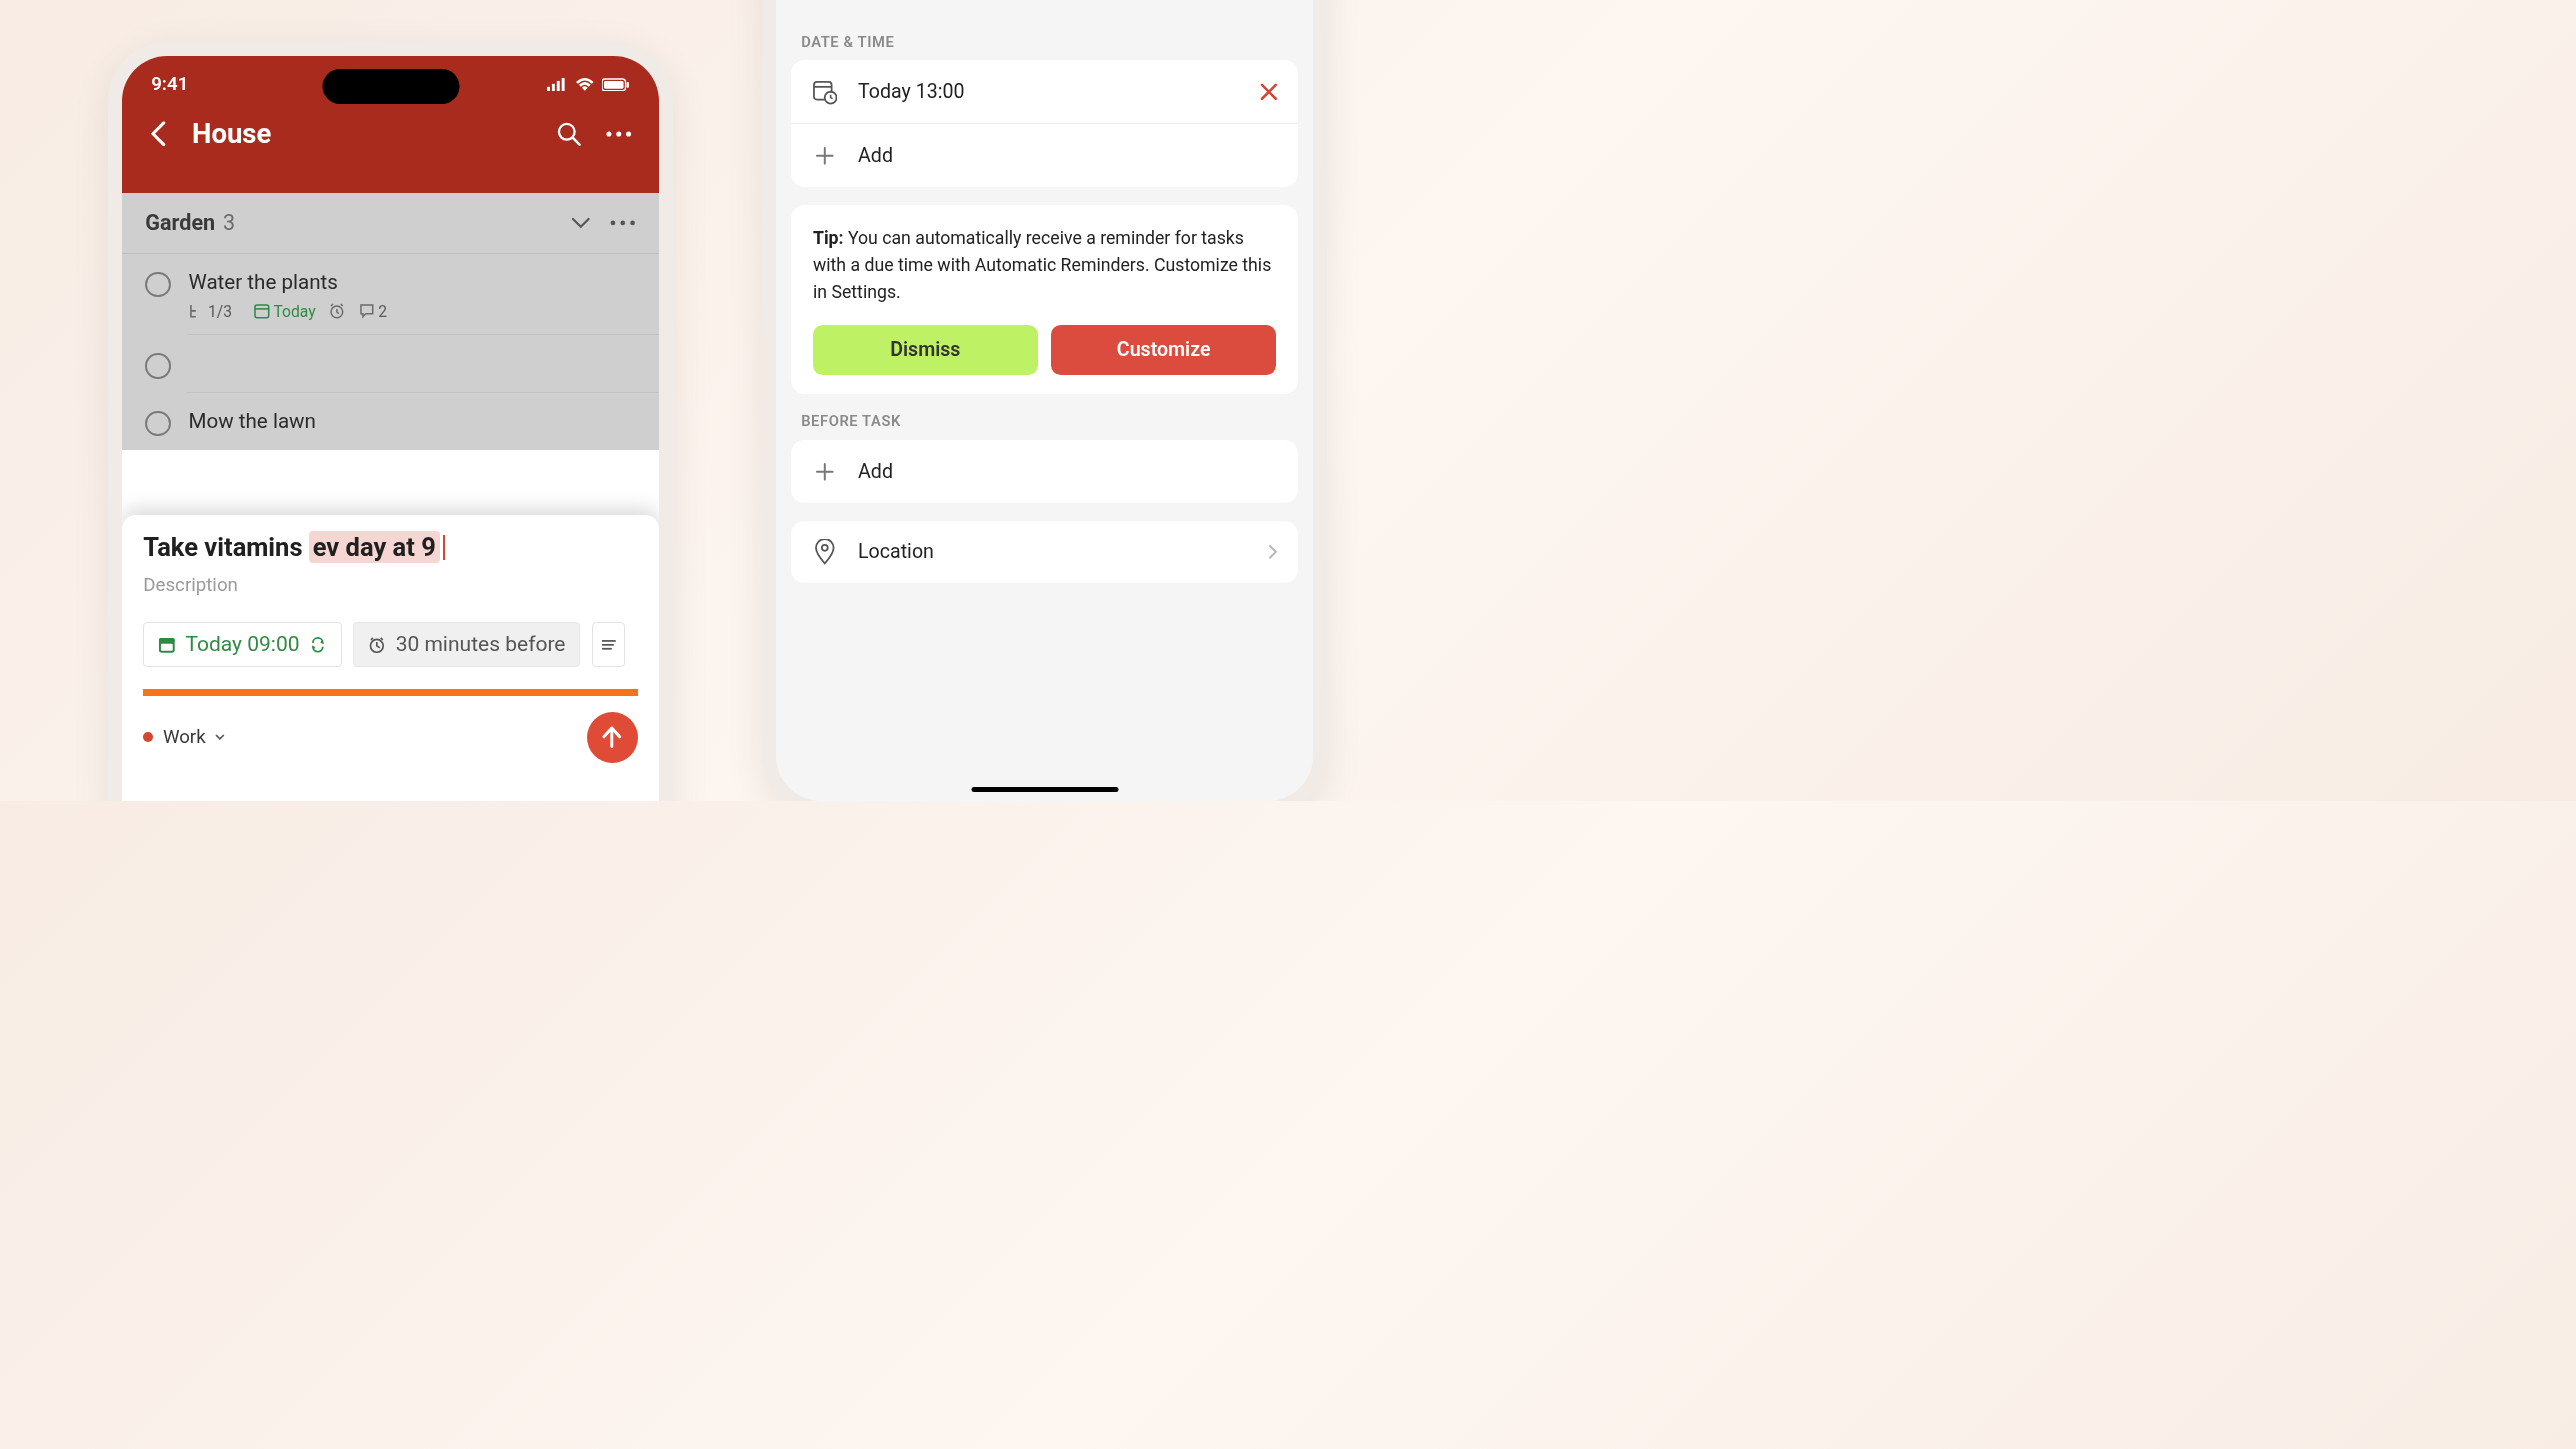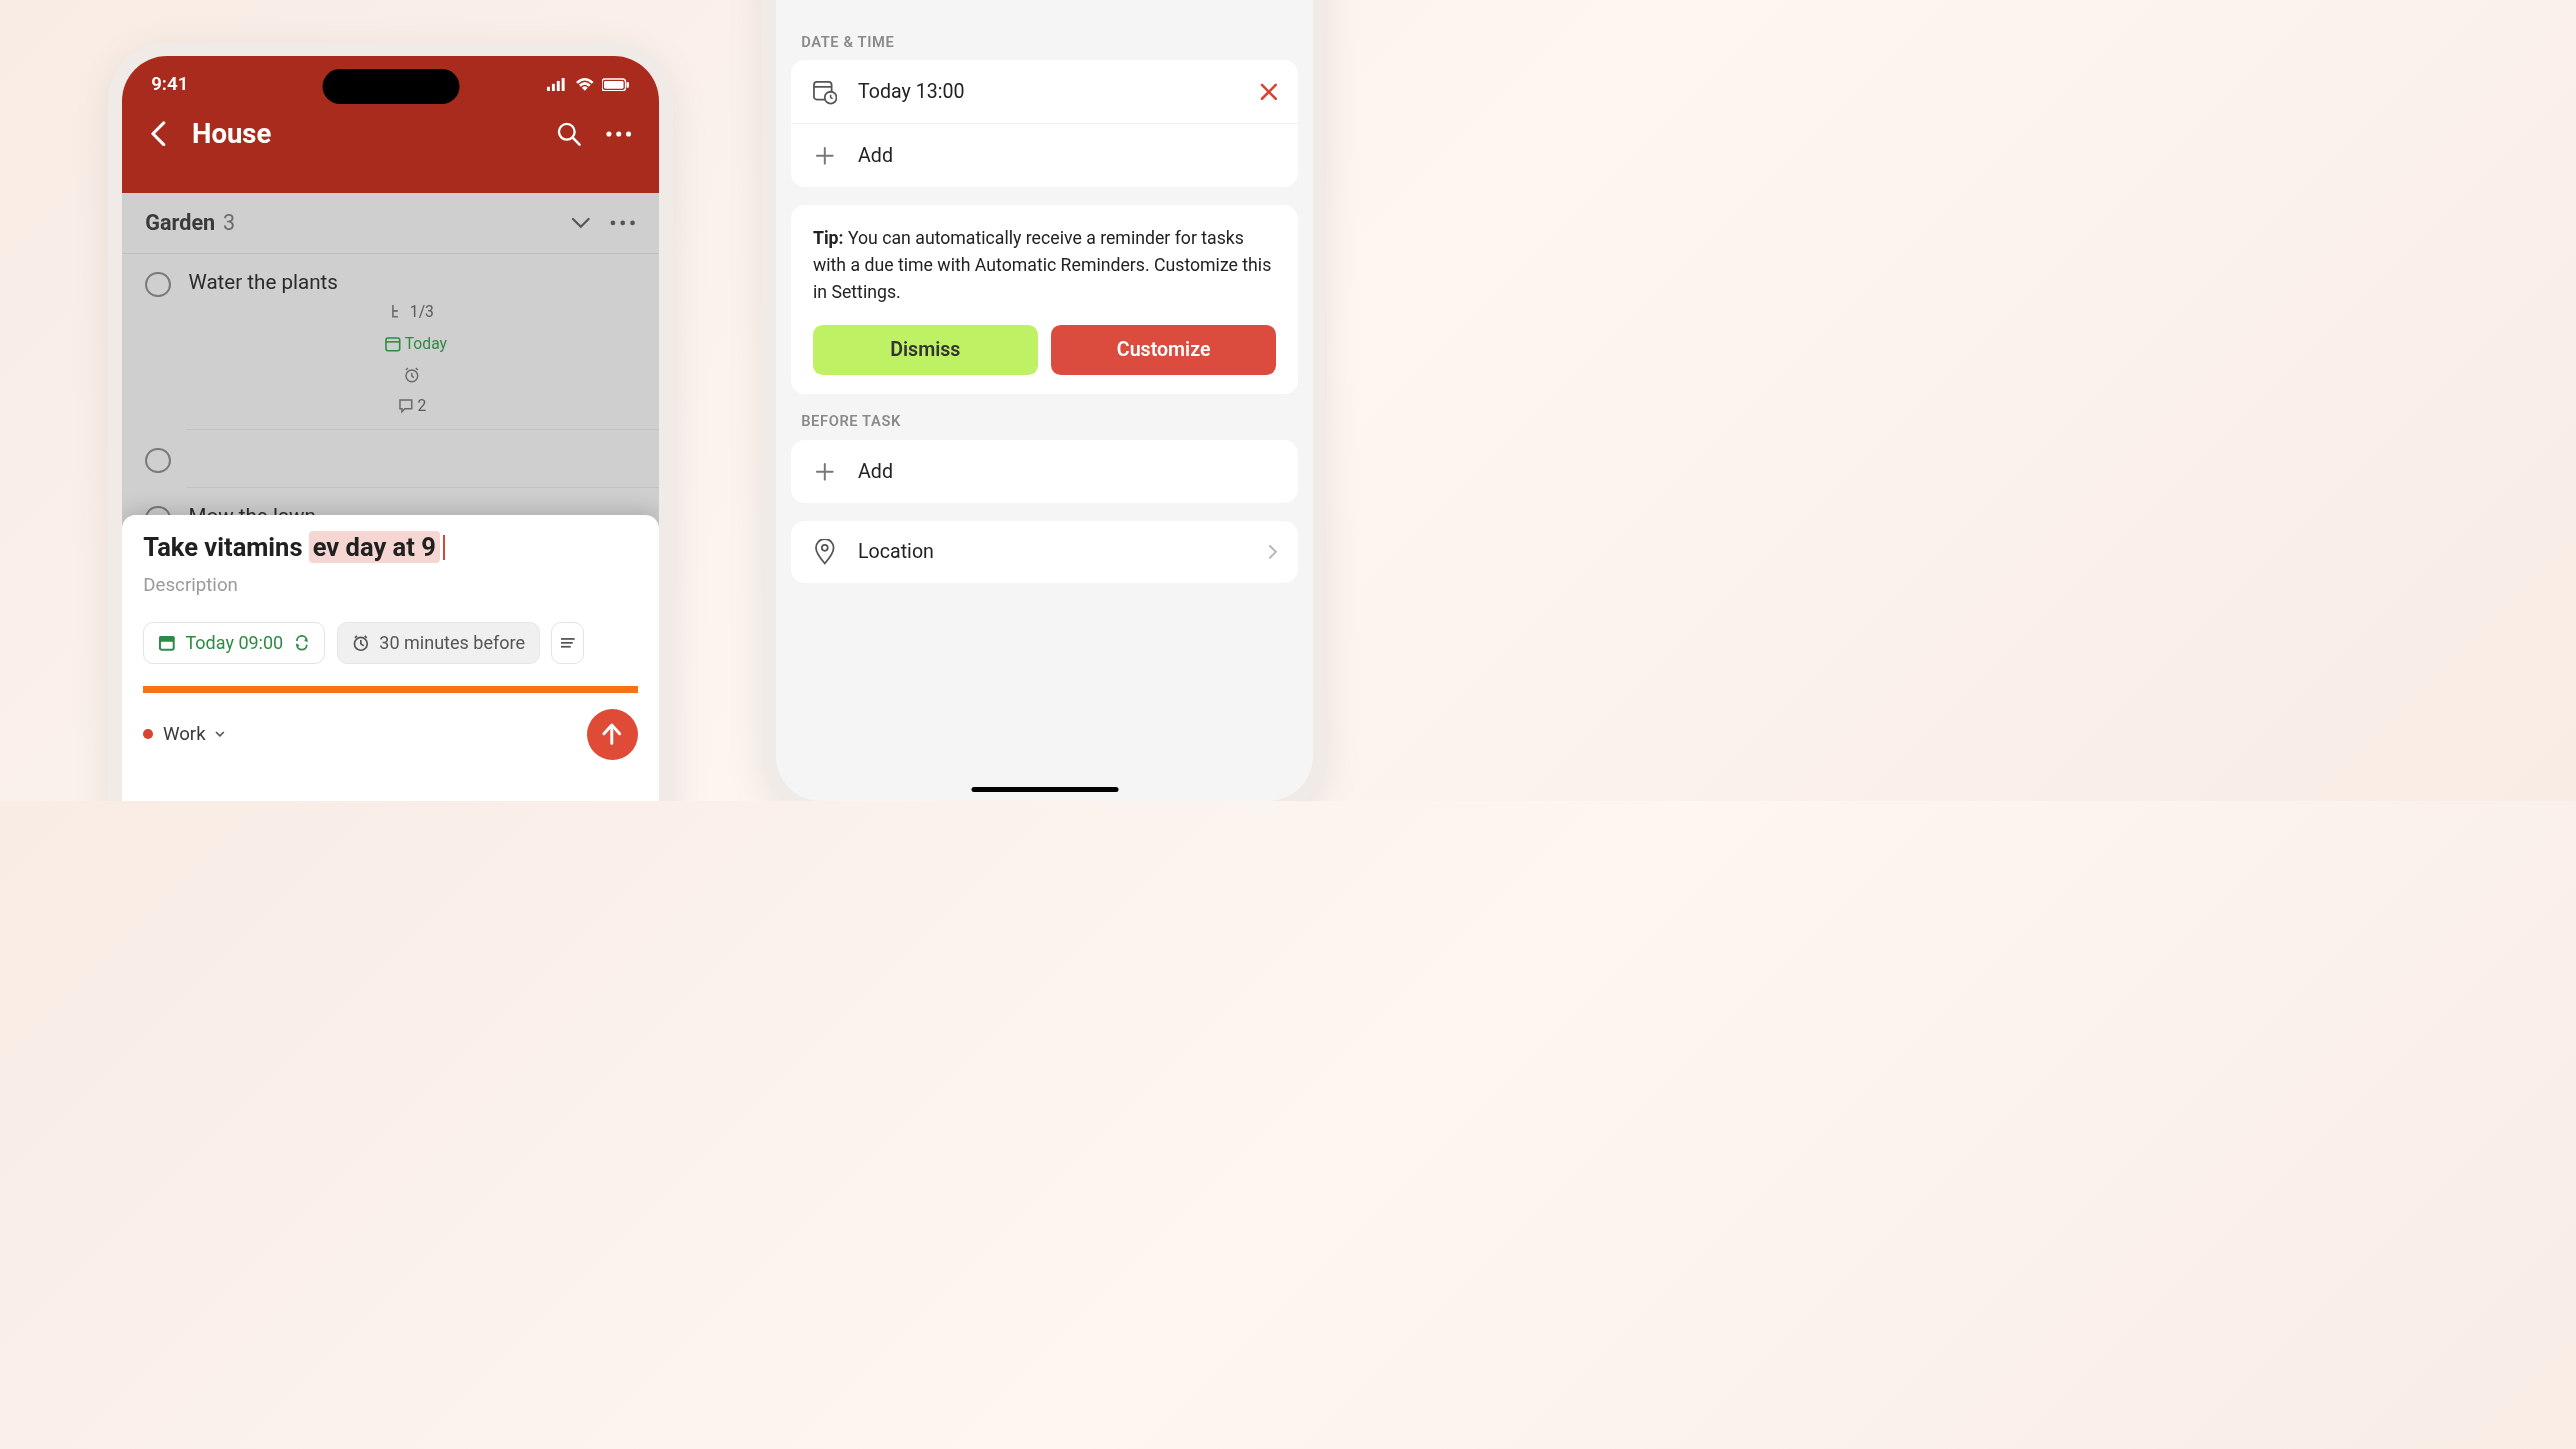--- a/index.html
+++ b/index.html
@@ -63,40 +63,40 @@
   .section-title { font-size: 21.6px; font-weight: 700; }
   .section-count { font-size: 21.6px; color: #6b6b6b; margin-left: 7.9px; flex: 1; }
 
   .task-row { padding: 15.7px 23.6px 13.7px 23.6px; display: flex; gap: 17.7px; }
   .task-divider { border-bottom: 1px solid #c2c2c2; margin-left: 65px; }
   .chk {
     width: 25.5px; height: 25.5px; border: 2px solid #7a7a7a; border-radius: 50%; flex: 0 0 25.5px; margin-top: 2px;
   }
   .task-body { flex: 1; }
   .task-title { font-size: 20.6px; color: #2b2b2b; }
-  .task-meta { display: flex; gap: 13.7px; margin-top: 7.9px; align-items: center; font-size: 15.7px; flex-direction: column; }
+  .task-meta { display: flex; gap: 13.7px; margin-top: 7.9px; align-items: center; font-size: 15.7px; }
   .meta-green { color: #2e8b44; display: inline-flex; align-items: center; gap: 3.9px; padding-left: 8px; }
   .meta-grey { color: #5a5a5a; display: inline-flex; align-items: center; gap: 3.9px; }
 
   
   .sheet {
     position: absolute; left: 0; right: 0; bottom: 0; top: 459px;
     background: #fff;
     border-top-left-radius: 13.7px; border-top-right-radius: 13.7px;
     box-shadow: 0 -5.9px 19.6px rgba(0,0,0,0.15);
     padding: 17.7px 21.6px 0 21.6px;
   }
   .qa-title { font-size: 25.5px; font-weight: 700; color: #202020; display: inline; }
   .qa-highlight { background: #f6d6d2; border-radius: 3.9px; padding: 1px 3.9px; }
   .qa-cursor { display: inline-block; width: 2px; height: 25.5px; background: #d64531; vertical-align: -3.9px; margin-left: 2.9px; }
   .qa-desc { color: #9b9b9b; font-size: 18.7px; margin-top: 11.8px; }
   .chips { display: flex; gap: 11.8px; margin-top: 25.5px; }
   .chip {
-    border: 1px solid #e3e3e3; border-radius: 10px; padding: 9.8px 13.7px;
-    display: flex; align-items: center; gap: 9.8px; font-size: 18px;
+    border: 1px solid #e3e3e3; border-radius: 4px; padding: 9.8px 13.7px;
+    display: flex; align-items: center; gap: 9.8px; font-size: 21px;
   }
   .chip-green { color: #2e8b44; }
   .chip-grey { background: #f0f0f0; color: #555; border-color: #e6e6e6; }
   .chip-mini { width: 33px; justify-content: center; padding: 9.8px 0; }
   .sheet-footer {
     margin-top: 21.6px; border-top: 7px solid #f97316; padding-top: 15.7px;
     display: flex; align-items: center; justify-content: space-between;
   }
   .proj-sel { display: flex; align-items: center; gap: 9.8px; font-size: 18.7px; color: #3a3a3a; }
   .proj-dot { width: 9.8px; height: 9.8px; border-radius: 50%; background: #d64531; }

